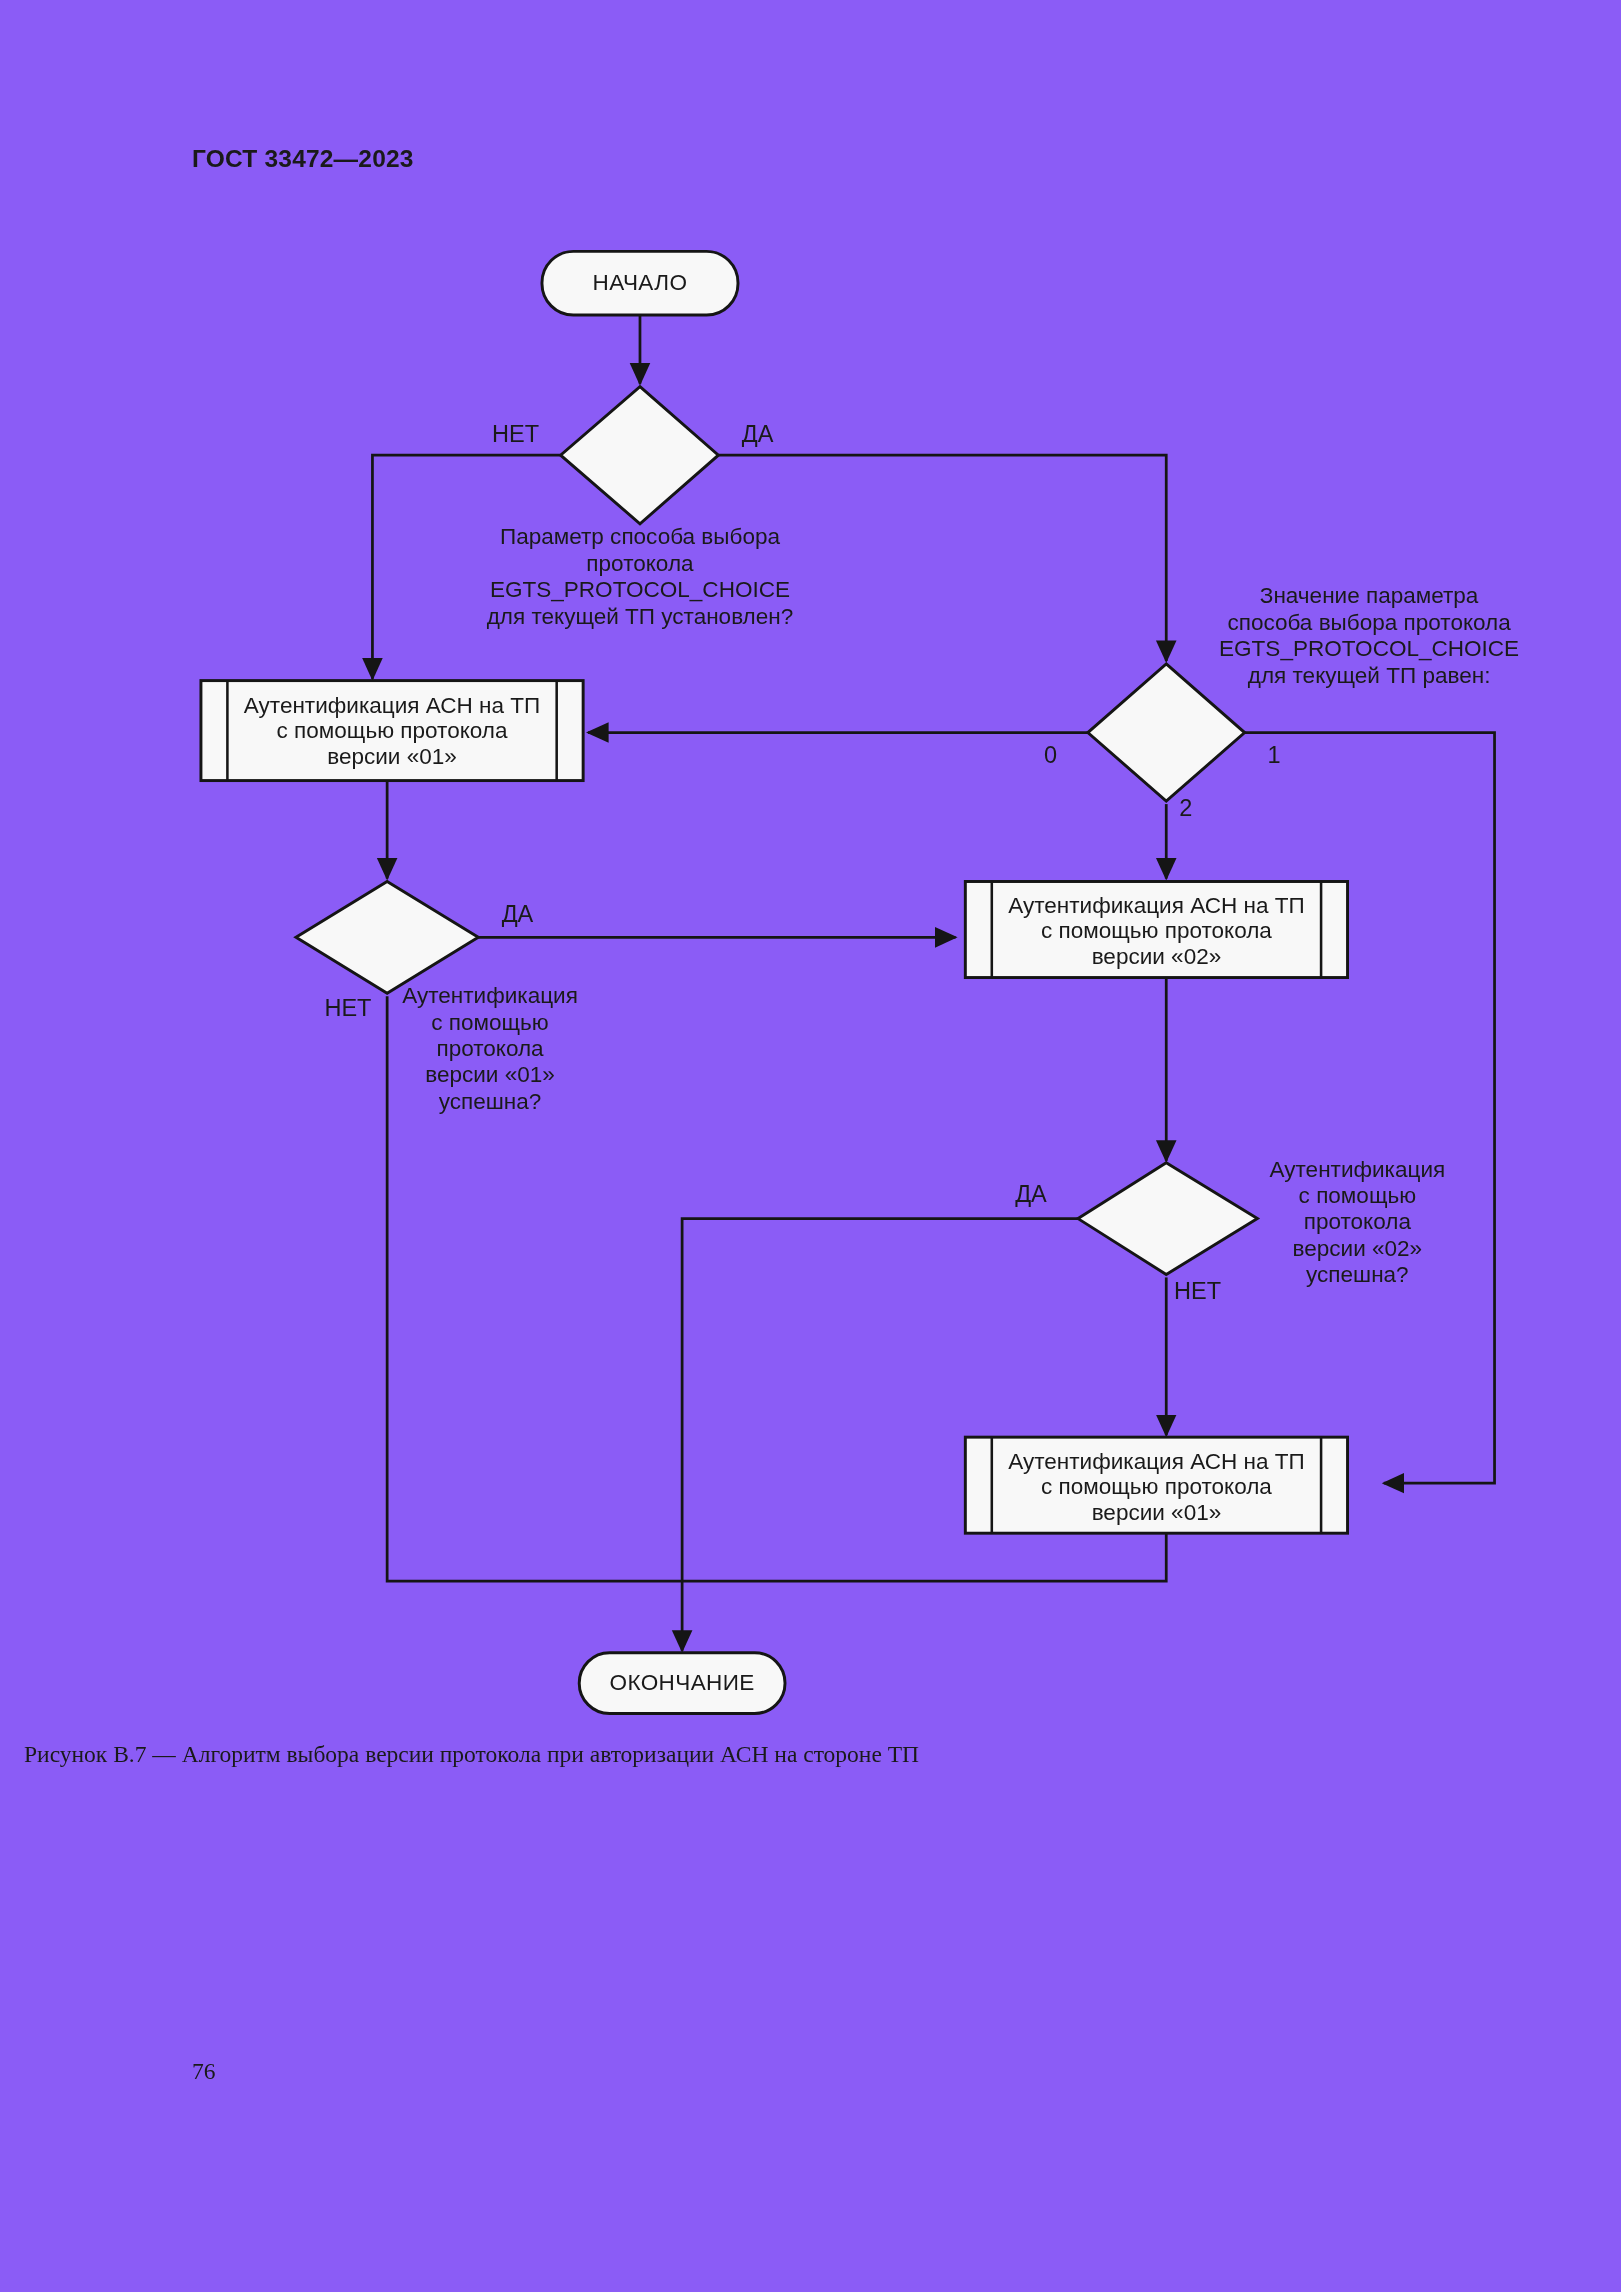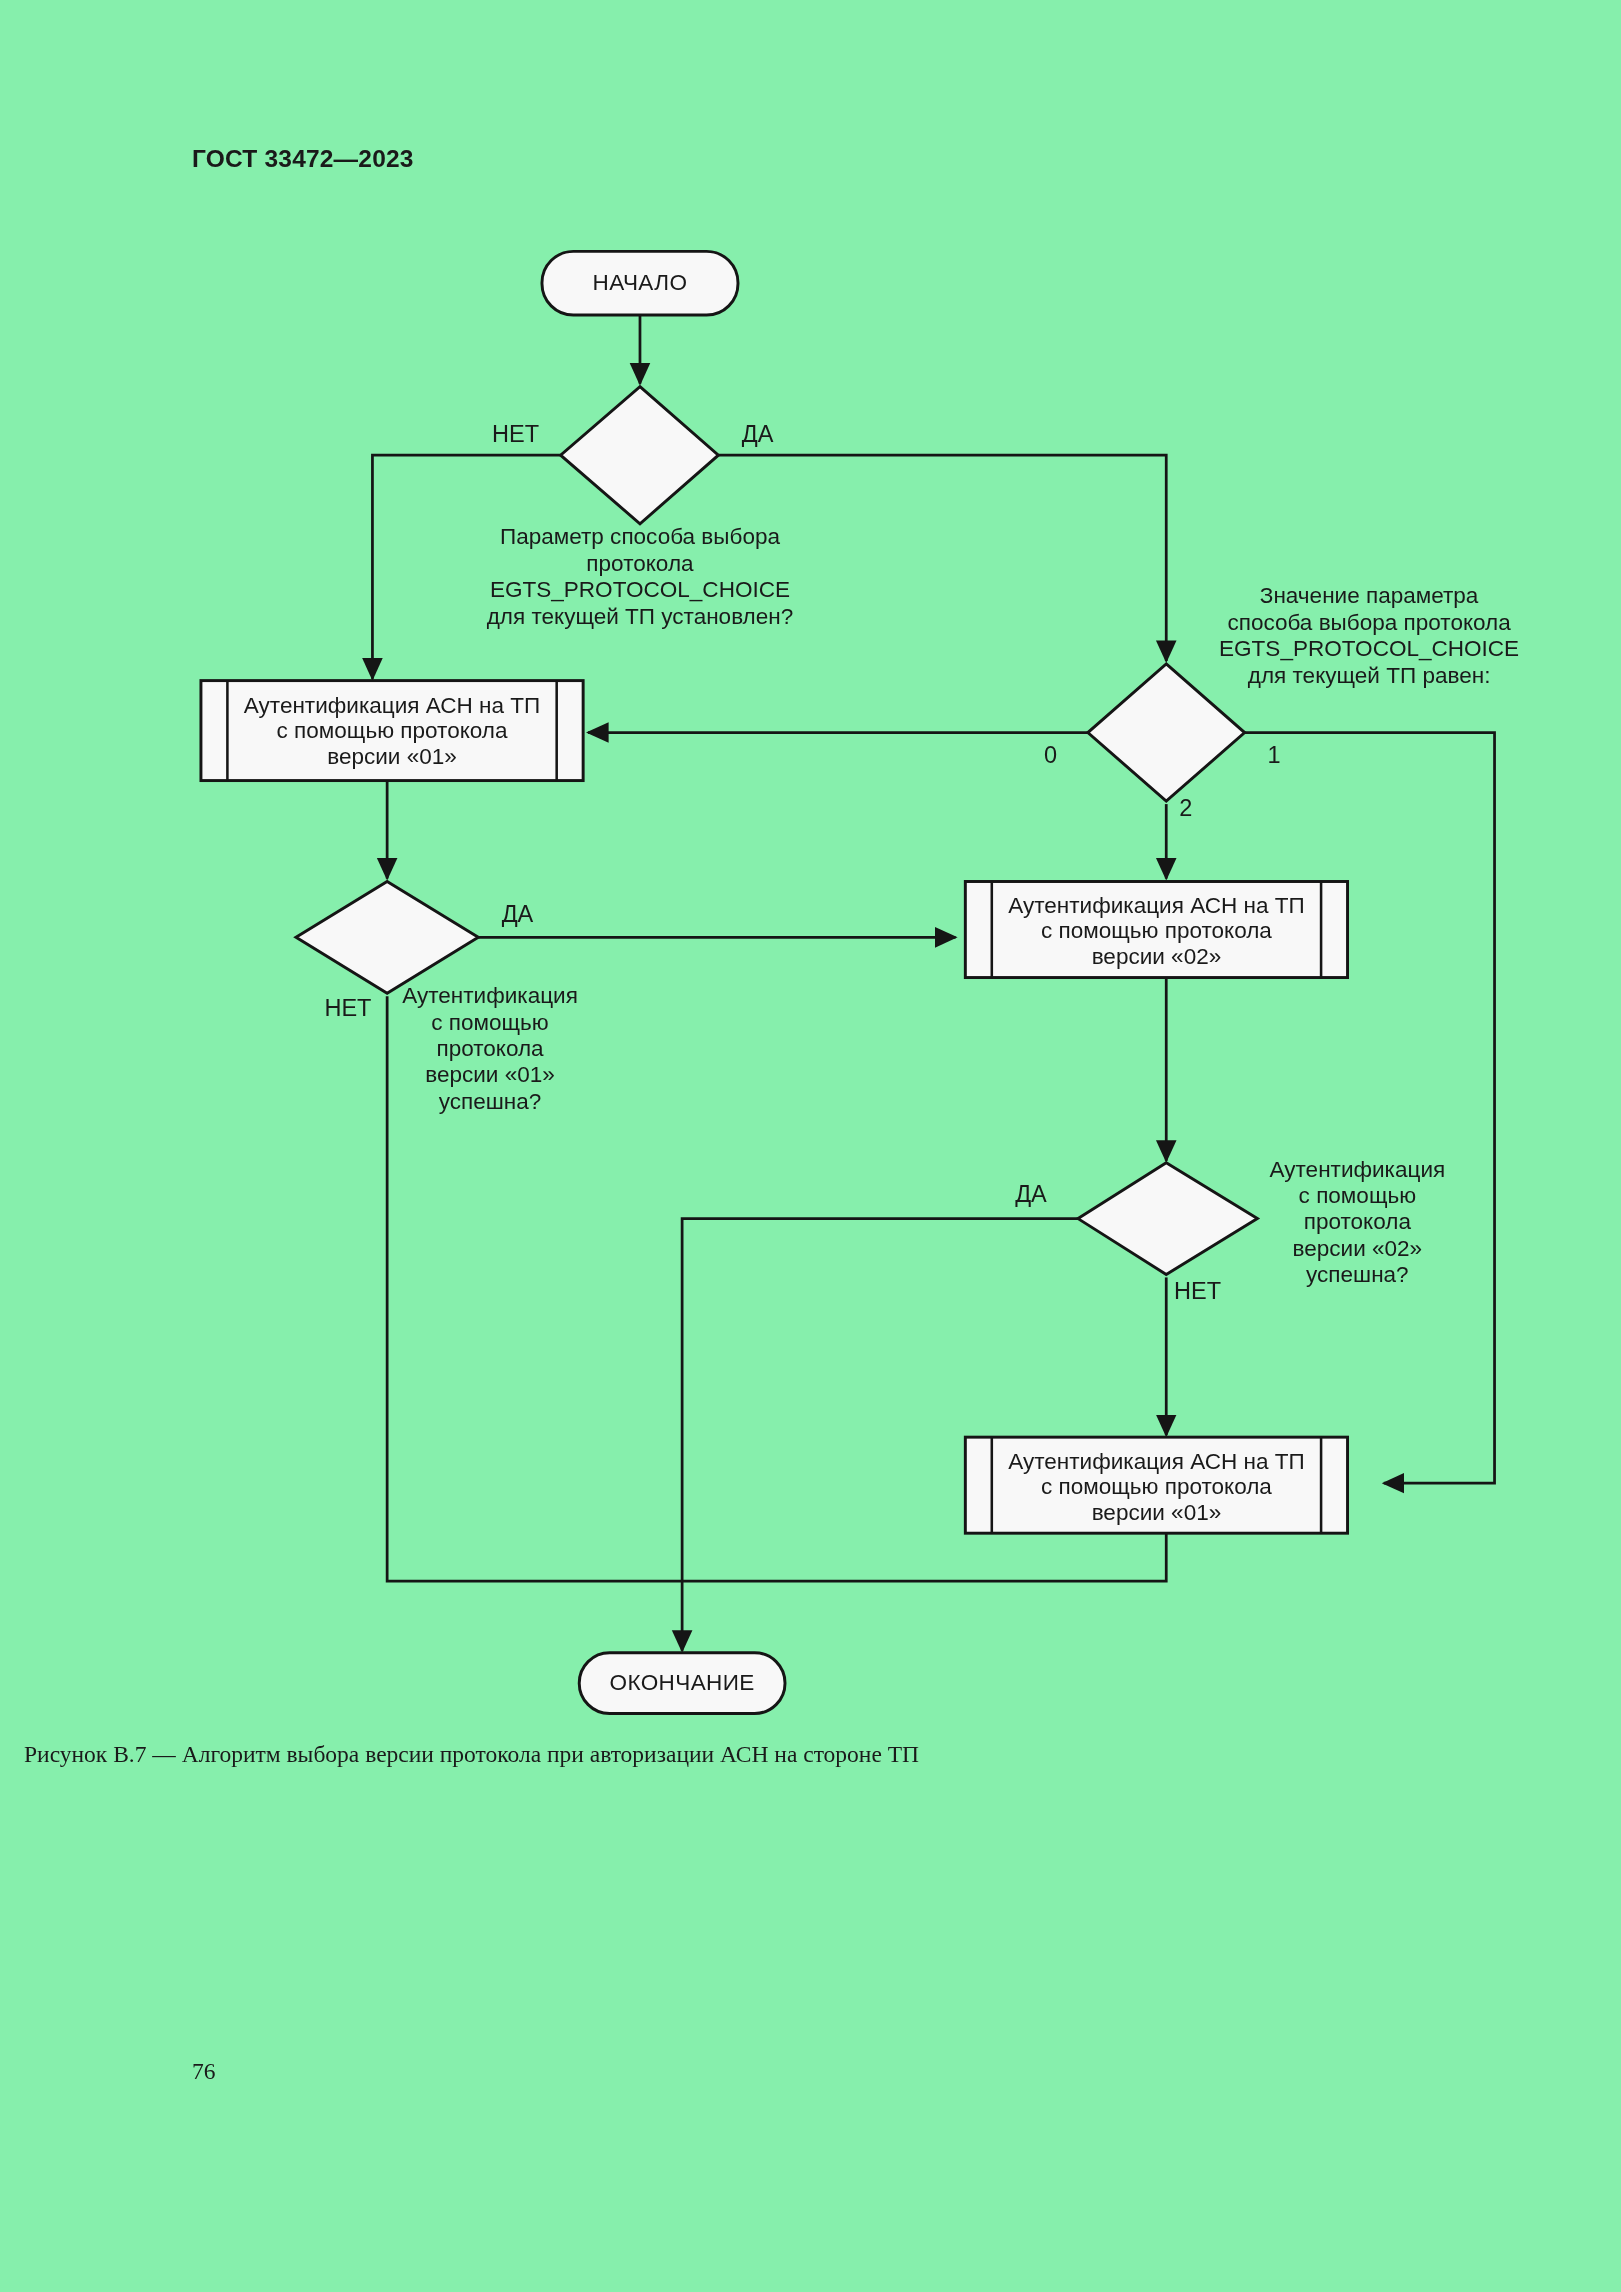--- a/index.html
+++ b/index.html
@@ -7,21 +7,21 @@
     padding: 0;
     background: #ffffff;
   }
   body {
     font-family: "Liberation Sans", sans-serif;
   }
   .page {
     position: relative;
     width: 1621px;
     height: 2293px;
-    background: #86efac;
+    background: #8b5cf6;
     overflow: hidden;
   }
   .header {
     position: absolute;
     left: 192px;
     top: 145px;
     font-family: "Liberation Sans", sans-serif;
     font-size: 24.5px;
     font-weight: bold;
     color: #1a1a1a;

